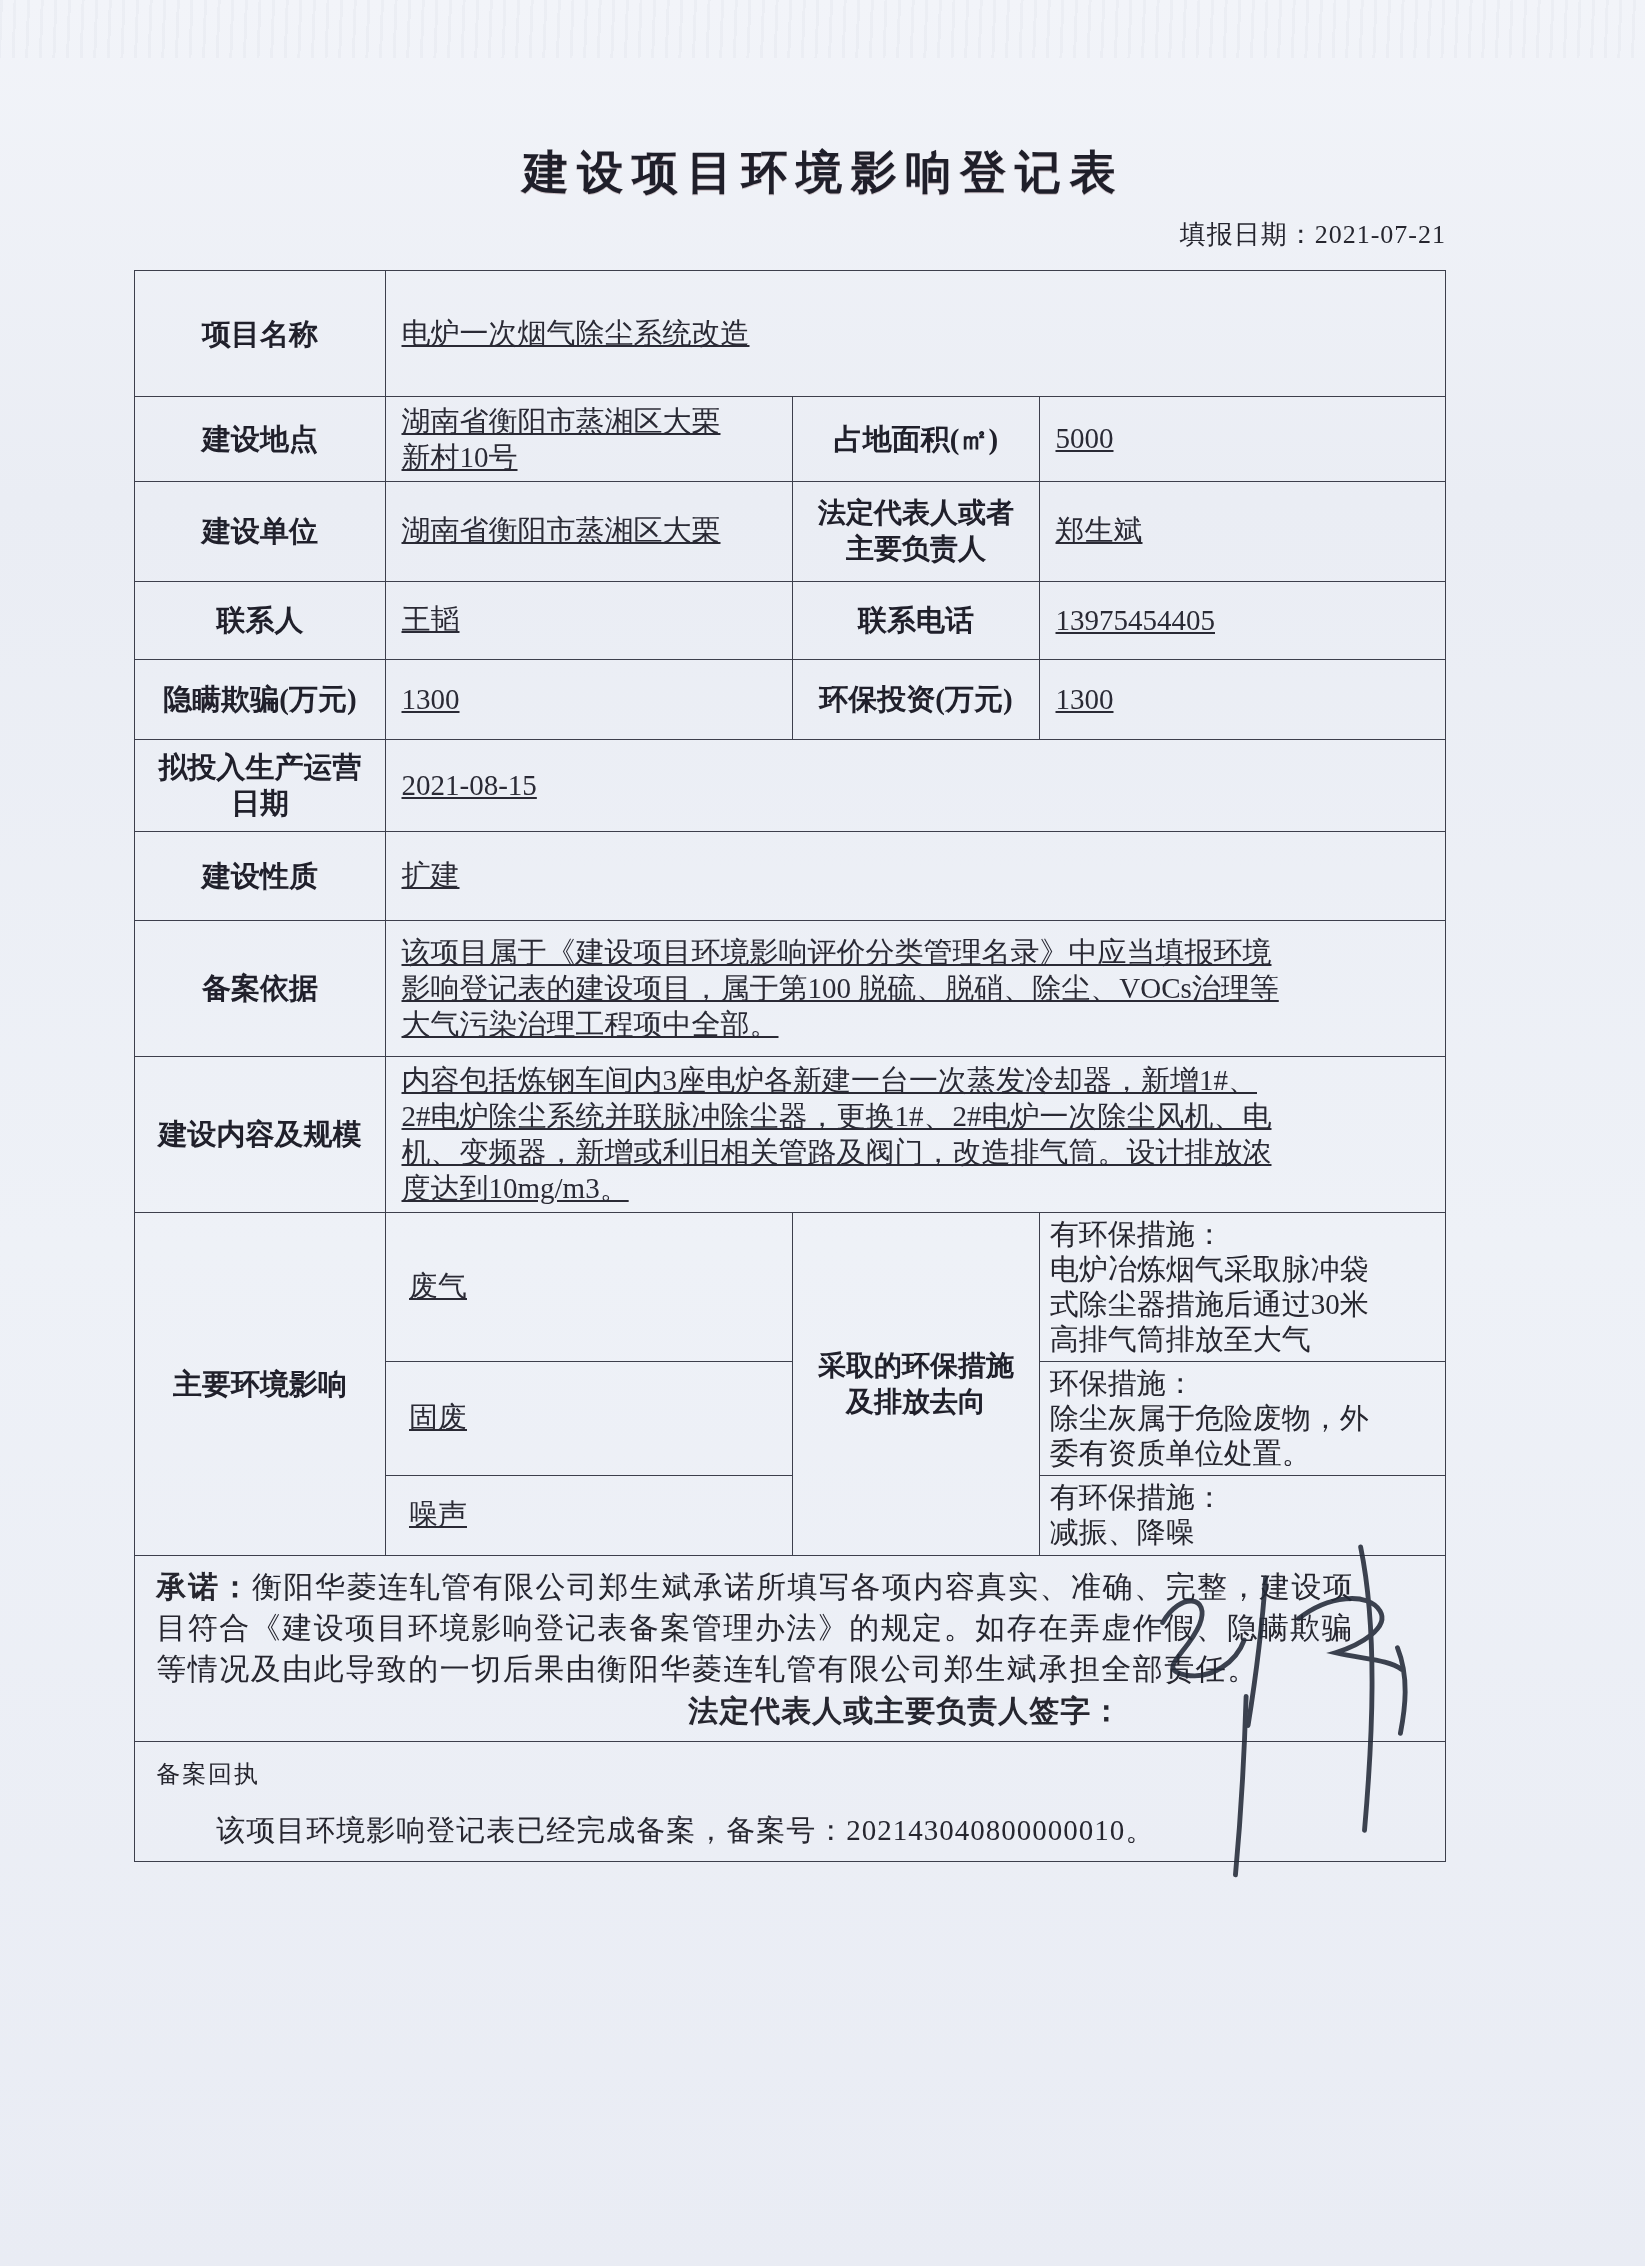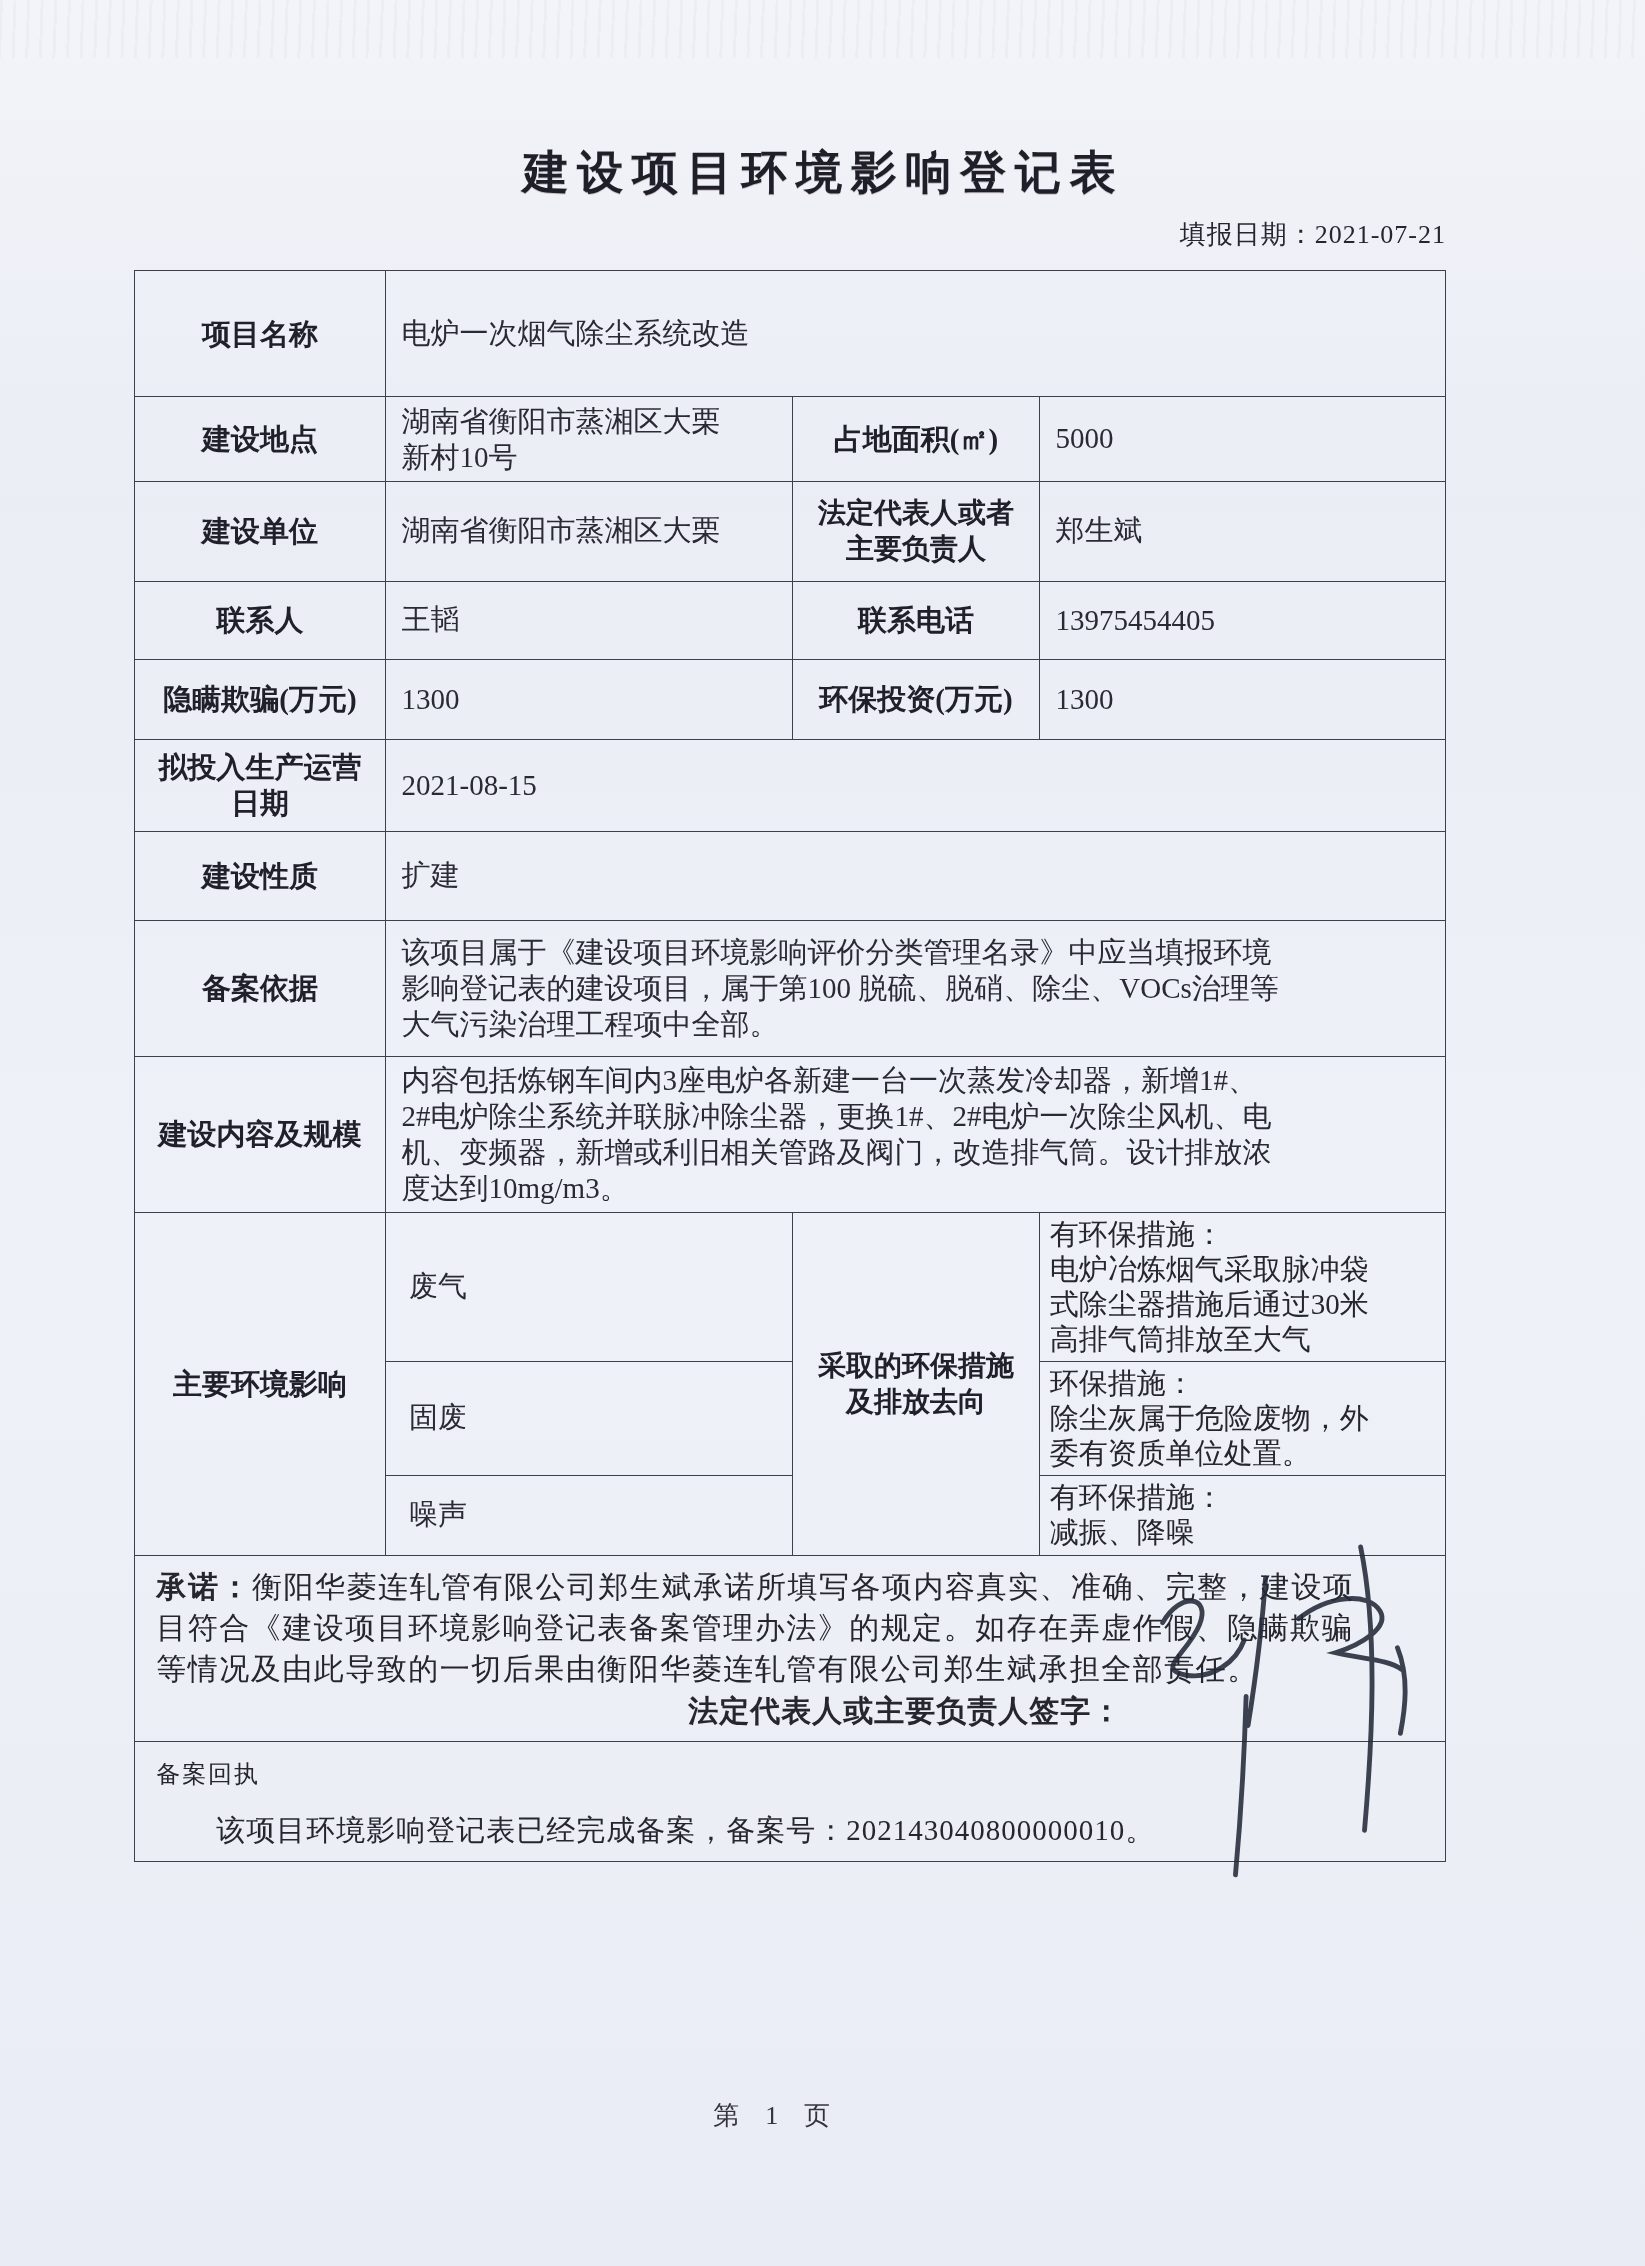--- a/index.html
+++ b/index.html
@@ -42,20 +42,21 @@
     overflow:hidden;
   }
   td.lbl{
     font-weight:bold;text-align:center;
     white-space:pre-line;line-height:36px;
     padding:0 6px;color:#20202b;
   }
   td.val{
     text-align:left;padding:0 15.5px;
     color:#2a2a35;
+    text-decoration:underline;
   }
   td.val.multi{
     white-space:pre-line;line-height:36px;
     padding:5.8px 15.5px;vertical-align:middle;
   }
   td.type-cell{padding-left:23px;}
   td.measure{
     white-space:pre-line;line-height:35px;
     padding:3.9px 9.7px;vertical-align:middle;
   }
@@ -207,16 +208,15 @@
     <g fill="none" stroke="#232a38" stroke-width="5" stroke-linecap="round" opacity="0.88">
       <path d="M1198,1672 c18,-32 50,-28 38,2 c-13,31 -46,46 -14,52 c27,5 52,-14 60,-36"></path>
       <path d="M1304,1626 c-4,58 -11,108 -18,152"></path>
       <path d="M1338,1668 c30,-24 72,-28 84,-8 c10,17 -20,35 -46,43 c30,7 54,7 68,17"></path>
       <path d="M1402,1594 c18,88 12,200 4,292"></path>
       <path d="M1284,1748 c-2,66 -6,130 -11,184"></path>
       <path d="M1440,1698 c12,30 8,62 3,88"></path>
     </g>
   </svg>
 
-  <div class="page-footer">第 1 页</div>
 
 </div>
 
 
 </body></html>

